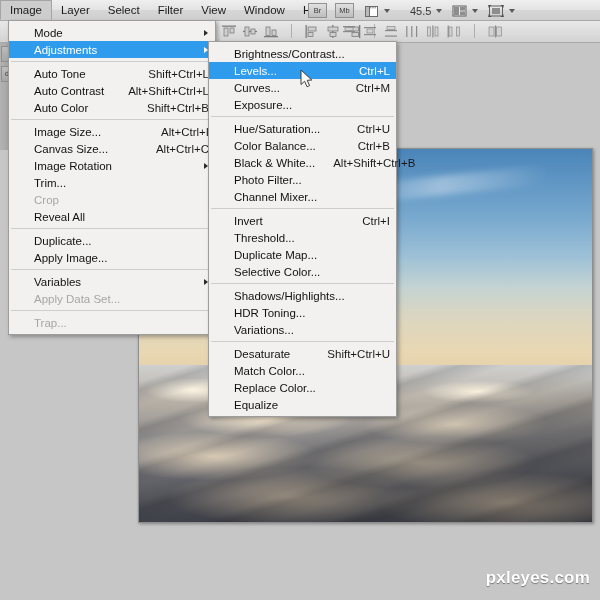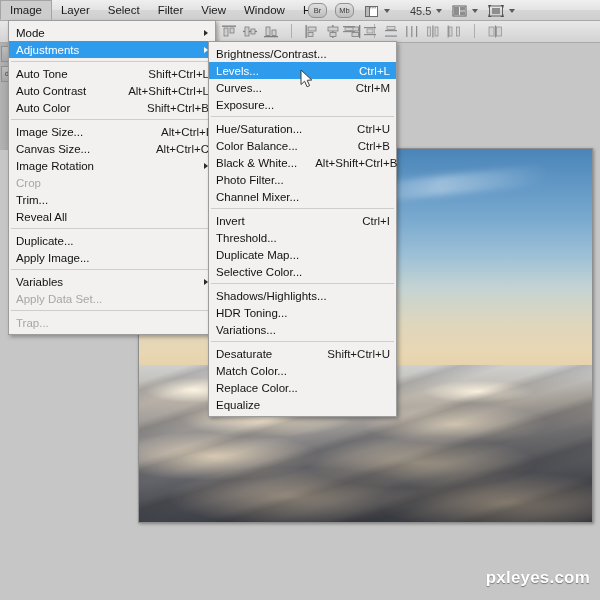--- a/index.html
+++ b/index.html
@@ -61,21 +61,21 @@
   .appbar {
     position: absolute; top: 0; left: 300px;
     height: 21px; width: 300px;
     display: flex; align-items: center; gap: 0px;
   }
   .sqbtn {
     width: 19px; height: 15px;
     margin-left: 8px;
     background: linear-gradient(to bottom,#e0e0e0,#bdbdbd);
     border: 1px solid #919191;
-    border-radius: 6px;
+    border-radius: 0;
     font-size: 7.5px; line-height: 13px;
     text-align: center; color: #3a3a3a;
     font-family: "Liberation Sans", sans-serif;
   }
   .iconbox { margin-left: 10px; display: flex; align-items: center; }
   .caret {
     width: 0; height: 0; margin-left: 5px;
     border-left: 3.5px solid transparent;
     border-right: 3.5px solid transparent;
     border-top: 4px solid #5a5a5a;
@@ -168,21 +168,21 @@
     color: #111;
     padding: 3px 0;
   }
   #image-menu { left: 8px; top: 20px; width: 208px; }
   #adj-menu  { left: 208px; top: 41px; width: 189px; }
 
   .row {
     position: relative;
     height: 17px;
     display: flex; align-items: center;
-    padding: 0 6px 0 7px;
+    padding: 0 6px 0 25px;
     white-space: nowrap;
   }
   .row .lbl { flex: 0 0 auto; }
   .row .acc {
     margin-left: auto;
     padding-left: 18px;
     color: #1a1a1a;
   }
   .row.sel { background: #2f9bec; color: #fff; }
   .row.sel .acc { color: #fff; }
@@ -400,25 +400,25 @@
         <span class="acc">Alt+Ctrl+I</span>
       </div>
       <div class="row">
         <span class="lbl">Canvas Size...</span>
         <span class="acc">Alt+Ctrl+C</span>
       </div>
       <div class="row">
         <span class="lbl">Image Rotation</span>
         <span class="sub-arrow"></span>
       </div>
+      <div class="row">
+        <span class="lbl">Trim...</span>
+      </div>
       <div class="row dim">
         <span class="lbl">Crop</span>
-      </div>
-      <div class="row">
-        <span class="lbl">Trim...</span>
       </div>
       <div class="row">
         <span class="lbl">Reveal All</span>
       </div>
       <div class="divider"></div>
       <div class="row">
         <span class="lbl">Duplicate...</span>
       </div>
       <div class="row">
         <span class="lbl">Apply Image...</span>

